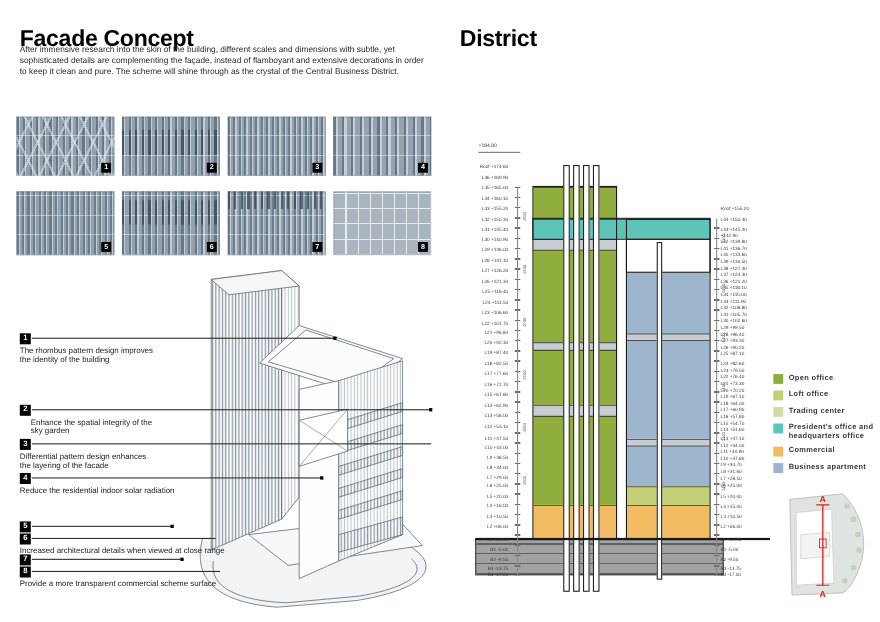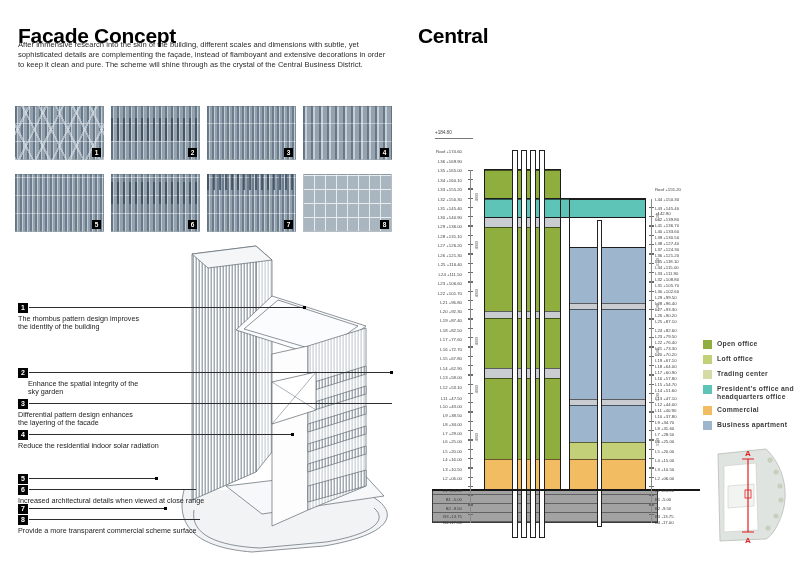--- a/index.html
+++ b/index.html
@@ -156,21 +156,21 @@
       <div class="an-line" style="left: 29px; top: 489px; width: 167px;"></div>
       <div class="an-text" style="left: 18px; top: 497px; width: 270px;">Increased architectural details when viewed at close range</div>
       <div class="an-badge" style="left: 18px; top: 504px;">7</div>
       <div class="an-line" style="left: 29px; top: 508px; width: 137px;"></div>
       <div class="an-dot" style="left: 164px; top: 507px;"></div>
       <div class="an-badge" style="left: 18px; top: 515px;">8</div>
       <div class="an-line" style="left: 29px; top: 519px; width: 171px;"></div>
       <div class="an-text" style="left: 18px; top: 527px; width: 270px;">Provide a more transparent commercial scheme surface</div>
     </div>
 
-  <h1 id="section-title" class="title">Central</h1>
+  <h1 id="section-title" class="title">District</h1>
 
   <div id="drawing">
     <span class="flabel" style="left:435px;top:130px;font-size:4.6px;">+184.80</span>
     <div style="position:absolute;left:435px;top:138px;width:38px;height:1px;background:#777;"></div>
 
     <div id="zones">
         <div class="zone " style="left: 432px; top: 490px; width: 226px; height: 32.912px; background: repeating-linear-gradient(0deg, rgba(0, 0, 0, 0.4) 0px, rgba(0, 0, 0, 0.4) 1px, rgba(0, 0, 0, 0) 1px, rgba(0, 0, 0, 0) 9px) rgb(162, 162, 162); border: 1px solid rgb(58, 58, 58);"></div>
         <div class="zone tex-left" style="left: 485px; top: 169.979px; width: 75px; height: 29.04px; background: rgb(143, 174, 62); border-top: 1px solid rgba(0, 0, 0, 0.55);"></div>
         <div class="zone " style="left: 485px; top: 217.218px; width: 75px; height: 9.4864px; background: rgb(201, 205, 209); border-top: 1px solid rgba(0, 0, 0, 0.55);"></div>
         <div class="zone tex-left" style="left: 485px; top: 226.704px; width: 75px; height: 84.6032px; background: rgb(143, 174, 62); border-top: 1px solid rgba(0, 0, 0, 0.55);"></div>

